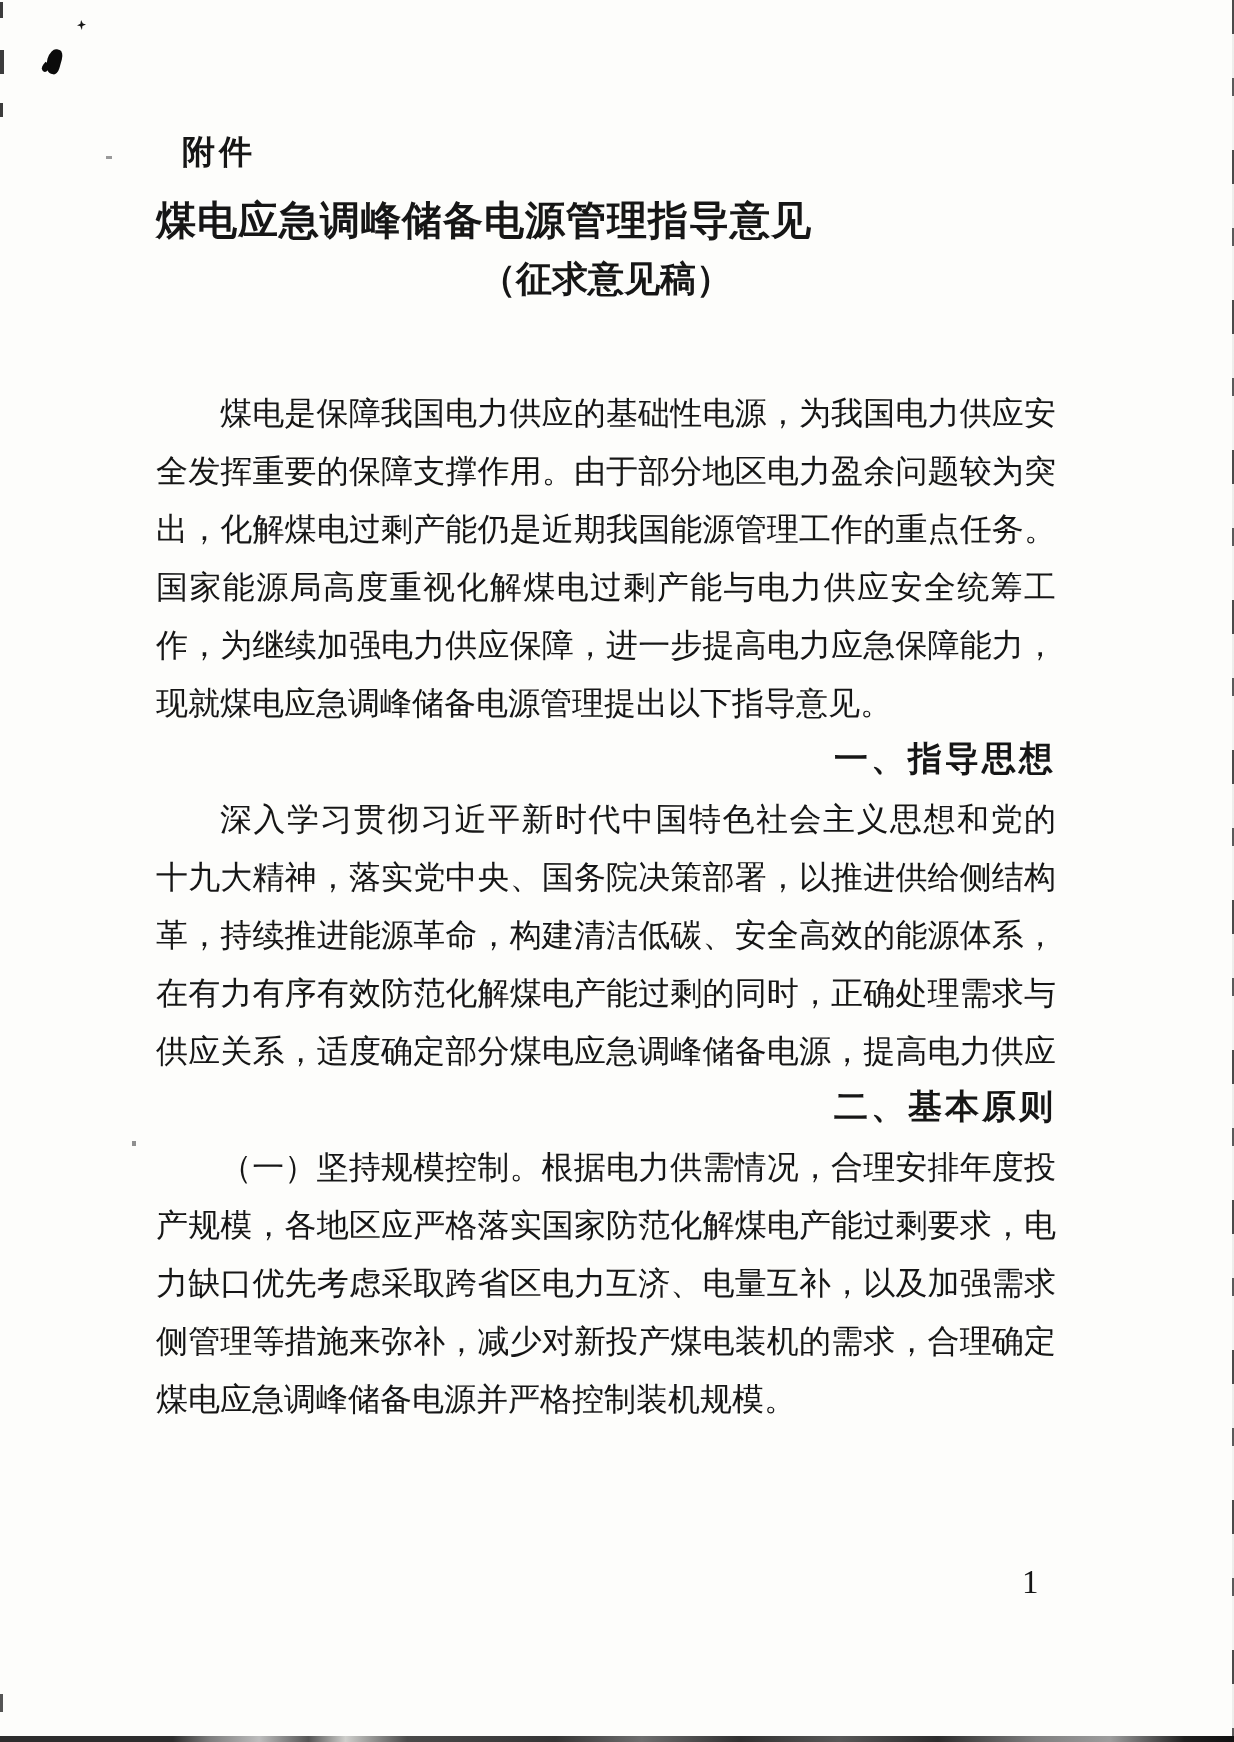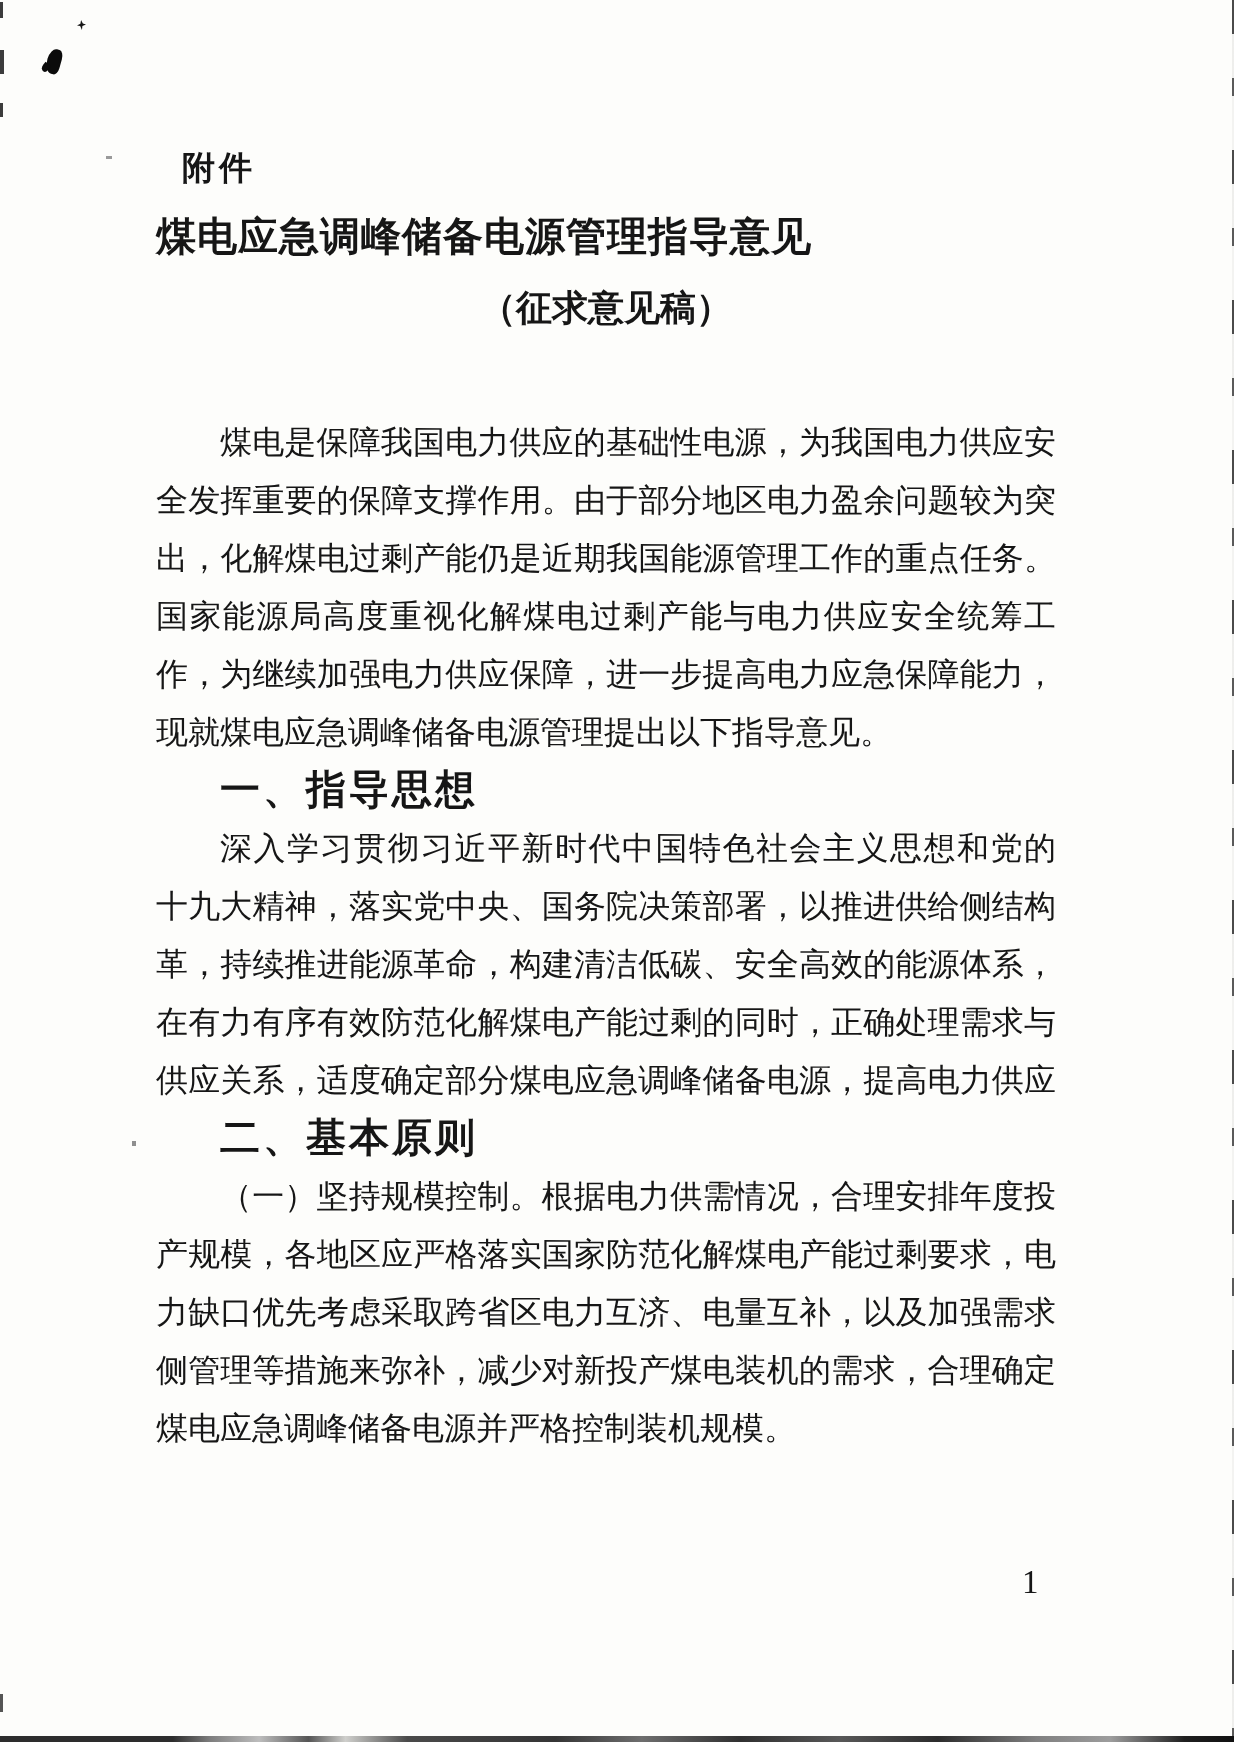--- a/index.html
+++ b/index.html
@@ -9,65 +9,65 @@
     height: 1742px;
     margin: 0 auto;
     background: #fdfdfb;
     overflow: hidden;
     color: #161616;
     font-family: "Liberation Serif", "DejaVu Serif", serif;
   }
   .content {
     position: absolute;
     left: 156px;
-    top: 16px;
+    top: 0;
     width: 900px;
   }
   .attachment {
     margin-top: 128px;
     margin-left: 26px;
     font-size: 33px;
     line-height: 48px;
     font-weight: 600;
     font-family: "Liberation Sans", "DejaVu Sans", sans-serif;
     letter-spacing: 4px;
   }
   .title {
     margin-top: 16px;
     font-size: 40px;
     line-height: 58px;
     font-weight: 700;
     text-align: left;
     letter-spacing: 1px;
   }
   .subtitle {
-    margin-top: 15px;
+    margin-top: 2px;
     font-size: 36px;
     line-height: 54px;
     font-weight: 700;
     text-align: center;
   }
   .body { margin-top: 78px; }
   .ln {
     height: 58px;
     line-height: 58px;
     font-size: 32px;
     white-space: nowrap;
     text-align: justify;
   }
   .ln.fill  { text-align: justify; text-align-last: justify; white-space: normal; }
   .ln.first { padding-left: 64px; }
   .ln.end   { text-align: center; text-align-last: left; }
   .ln.heading {
     padding-left: 64px;
     font-weight: 700;
-    font-size: 40px;
-    font-family: Liberation Serif, serif;
+    font-size: 34px;
+    font-family: Liberation Mono, monospace;
     letter-spacing: 3px;
-    text-align: left;
+    text-align: right;
   }
   .page-number {
     position: absolute;
     left: 1022px;
     top: 1562px;
     font-size: 33px;
     line-height: 40px;
   }
   
   .ink-blob {

